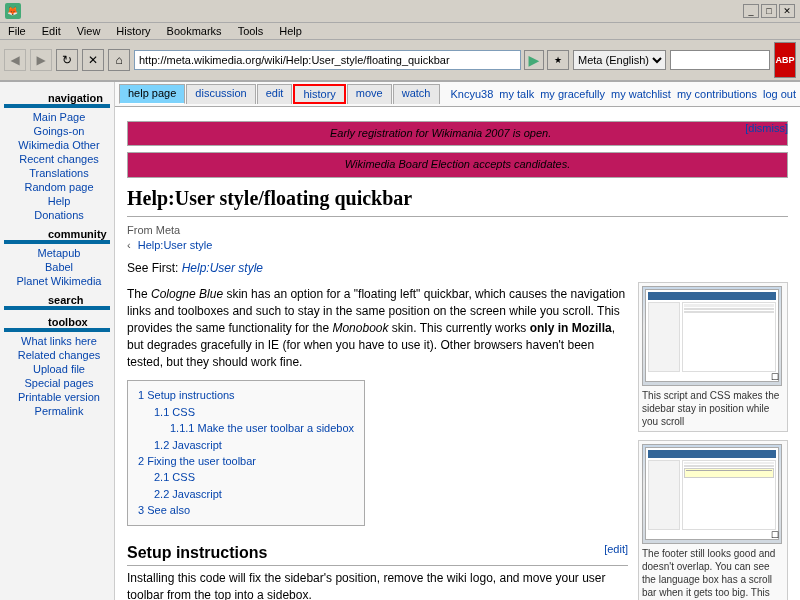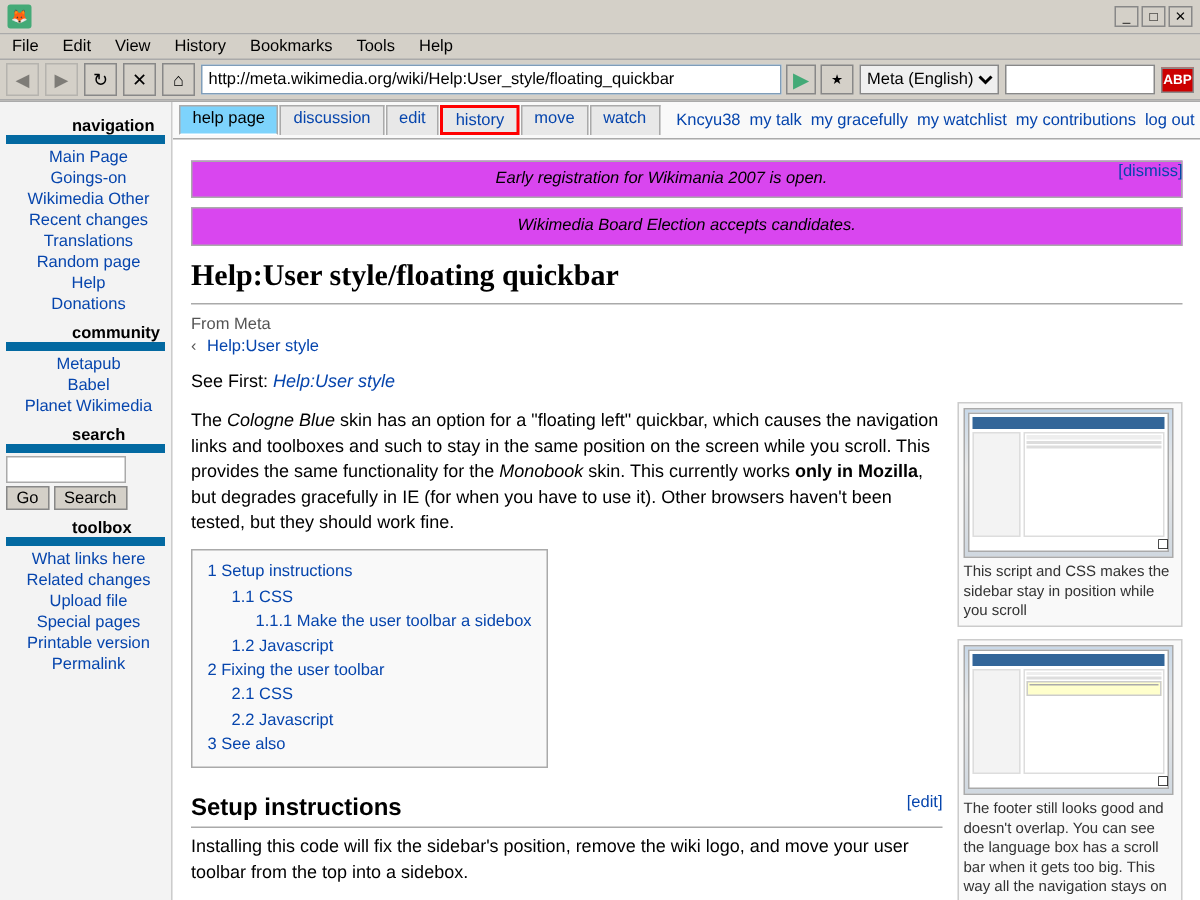--- a/index.html
+++ b/index.html
@@ -20,21 +20,21 @@
     .nav-btn { width: 22px; height: 22px; background: #d4d0c8; border: 1px solid #888; display: flex; align-items: center; justify-content: center; cursor: pointer; font-size: 12px; }
     .nav-btn.disabled { opacity: 0.4; cursor: default; }
     #address-bar-container { display: flex; align-items: center; flex: 1; gap: 3px; }
     #address-bar { flex: 1; height: 20px; border: 1px solid #7f9db9; padding: 0 4px; font-size: 11px; background: white; }
 
     
     #main-area { display: flex; height: 540px; overflow: hidden; }
 
     
     #sidebar { width: 115px; min-width: 115px; background: #f3f3f3; border-right: 1px solid #ccc; padding: 4px; font-size: 11px; overflow-y: auto; }
-    .sidebar-section-title { font-weight: bold; color: #000; font-size: 11px; margin: 6px 0 2px 0; border-bottom: 6px solid #0369a1; padding-left: 44px; }
+    .sidebar-section-title { font-weight: bold; color: #000; font-size: 11px; margin: 6px 0 2px 0; border-bottom: 4px solid #0369a1; padding-left: 44px; }
     .sidebar-link { color: #0645ad; text-decoration: none; display: block; padding: 1px 0 1px 4px; font-size: 11px; cursor: pointer; text-align: center; }
     #search-box { margin: 2px 0; }
     #search-input { width: 80px; height: 18px; border: 1px solid #aaa; font-size: 11px; padding: 0 2px; }
     #search-buttons { display: flex; gap: 3px; margin-top: 2px; }
     .search-btn { padding: 1px 6px; background: #d4d0c8; border: 1px solid #888; font-size: 11px; cursor: pointer; }
 
     
     #content-area { flex: 1; overflow-y: auto; overflow-x: hidden; }
 
     
@@ -45,21 +45,21 @@
     .page-tab-highlighted { border: 2px solid red !important; }
     #user-links { display: flex; align-items: center; gap: 6px; font-size: 11px; }
     .user-link { color: #0645ad; text-decoration: none; cursor: pointer; }
 
     
     #wiki-content { padding: 8px 12px; font-size: 12px; line-height: 1.4; }
     #wiki-content h1 { font-size: 20px; font-weight: bold; border-bottom: 1px solid #aaa; margin-bottom: 6px; padding-bottom: 4px; font-family: serif; }
     #wiki-content h2 { font-size: 16px; font-weight: bold; border-bottom: 1px solid #aaa; margin: 10px 0 4px 0; display: flex; justify-content: space-between; }
     .from-meta { font-size: 11px; color: #555; margin-bottom: 2px; }
     .from-meta a { color: #0645ad; text-decoration: none; }
-    .notice-box { background: #d946ef; border: 1px solid #aaa; padding: 4px 8px; margin: 6px 0; text-align: center; font-size: 11px; }
+    .notice-box { background: #be185d; border: 1px solid #aaa; padding: 4px 8px; margin: 6px 0; text-align: center; font-size: 11px; }
     .notice-text-em { font-style: italic; }
     .dismiss-link { float: right; font-size: 11px; color: #0645ad; cursor: pointer; }
 
     .see-first { font-size: 12px; margin: 6px 0; }
     .see-first a { color: #0645ad; text-decoration: none; font-style: italic; }
 
     #content-wrapper { display: flex; gap: 10px; }
     #text-area { flex: 1; }
     #image-area { width: 150px; min-width: 150px; }
     .thumb-box { border: 1px solid #ccc; padding: 3px; margin-bottom: 8px; background: #f9f9f9; }
@@ -115,21 +115,21 @@
     <div class="nav-btn">⌂</div>
     <div id="address-bar-container">
       <input id="address-bar" type="text" value="http://meta.wikimedia.org/wiki/Help:User_style/floating_quickbar" style="">
       <div style="width:20px; height:20px; background:#d4d0c8; border:1px solid #888; display:flex; align-items:center; justify-content:center; cursor:pointer; font-size:14px; color:#4a7;">▶</div>
       <div style="width:22px; height:20px; background:#d4d0c8; border:1px solid #888; display:flex; align-items:center; justify-content:center; font-size:9px; cursor:pointer;">★</div>
     </div>
     <select style="height:20px; font-size:11px; border:1px solid #888;">
       <option>Meta (English)</option>
     </select>
     <input type="text" style="width: 100px; height: 20px; border: 1px solid rgb(136, 136, 136); font-size: 11px;">
-    <div style="width:22px; height:17px; background:#cc0000; border:1px solid #888; display:flex; align-items:center; justify-content:center; color:white; font-size:9px; font-weight:bold; cursor:pointer;">ABP</div>
+    <div style="width:22px; height:36px; background:#cc0000; border:1px solid #888; display:flex; align-items:center; justify-content:center; color:white; font-size:9px; font-weight:bold; cursor:pointer;">ABP</div>
   </div>
 </div>
 
 <div id="main-area">
 
   <div id="sidebar">
     <div class="sidebar-section-title">navigation</div>
     <a class="sidebar-link">Main Page</a>
     <a class="sidebar-link">Goings-on</a>
     <a class="sidebar-link">Wikimedia Other</a>
@@ -138,27 +138,20 @@
     <a class="sidebar-link">Random page</a>
     <a class="sidebar-link">Help</a>
     <a class="sidebar-link">Donations</a>
 
     <div class="sidebar-section-title">community</div>
     <a class="sidebar-link">Metapub</a>
     <a class="sidebar-link">Babel</a>
     <a class="sidebar-link">Planet Wikimedia</a>
 
     <div class="sidebar-section-title">search</div>
-    <div id="search-box">
-      <input id="search-input" type="text" style="">
-      <div id="search-buttons">
-        <button class="search-btn">Go</button>
-        <button class="search-btn">Search</button>
-      </div>
-    </div>
 
     <div class="sidebar-section-title">toolbox</div>
     <a class="sidebar-link">What links here</a>
     <a class="sidebar-link">Related changes</a>
     <a class="sidebar-link">Upload file</a>
     <a class="sidebar-link">Special pages</a>
     <a class="sidebar-link">Printable version</a>
     <a class="sidebar-link">Permalink</a>
   </div>
 

